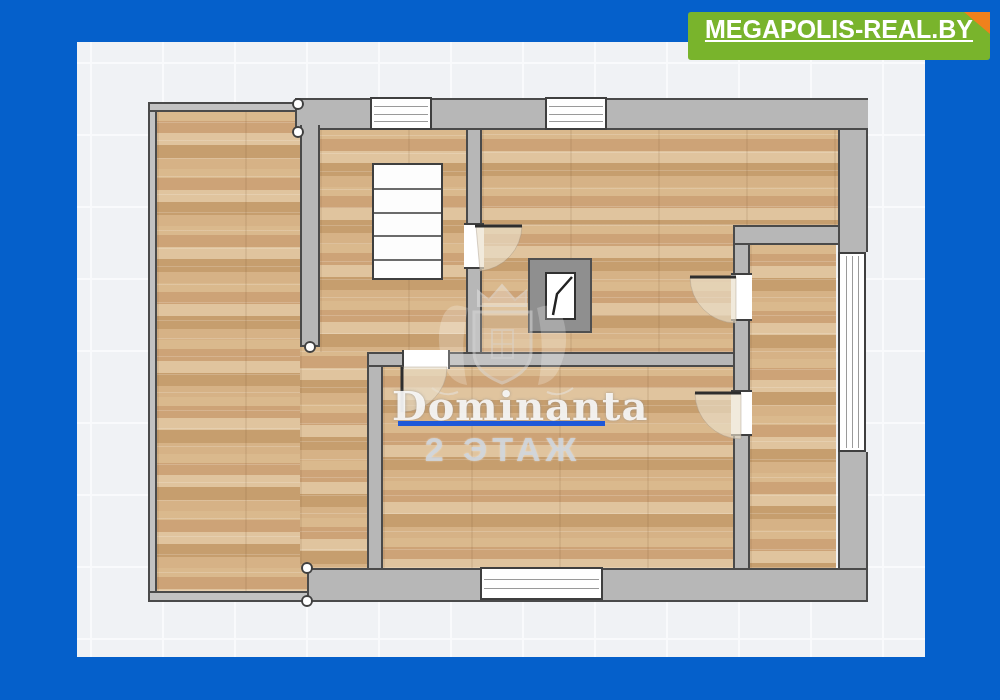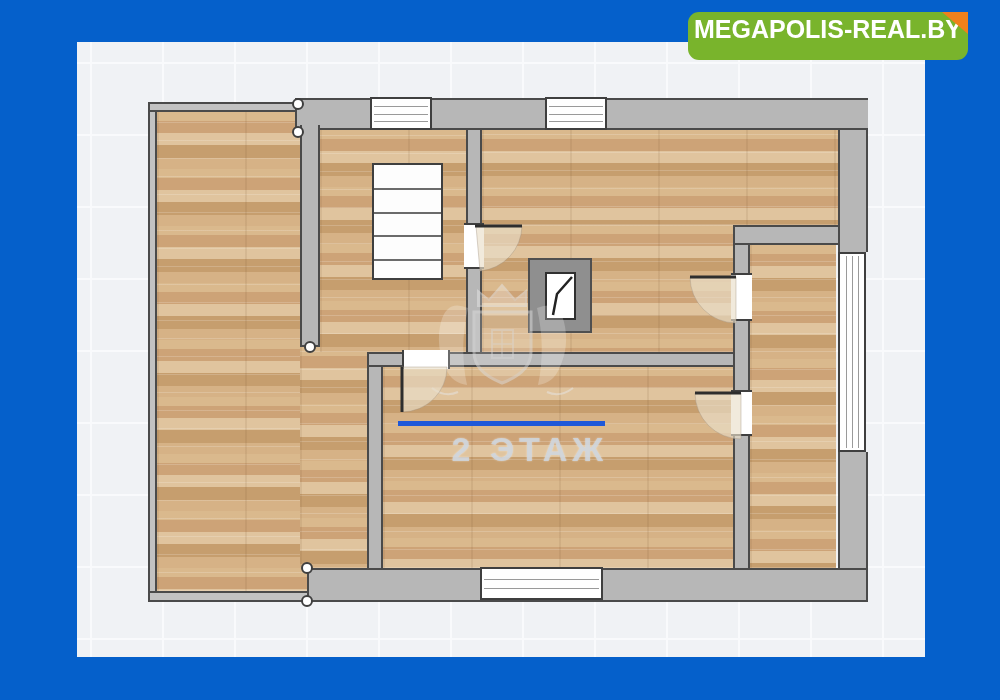--- a/index.html
+++ b/index.html
@@ -24,25 +24,25 @@
   .stairs{background:#fdfdfd;border:2px solid #3f3f3f;}
   .stairs .tread{position:absolute;left:0;right:0;height:2px;background:#6b6b6b;}
   .chimney-outer{background:#8f8f8f;border:2px solid #4f4f4f;}
   .chimney-inner{background:#ffffff;border:2px solid #303030;}
   .marker{width:12px;height:12px;border-radius:50%;background:#ffffff;border:2.5px solid #3f3f3f;}
   #plan-svg{position:absolute;left:0;top:0;width:1000px;height:700px;pointer-events:none;}
   .wm-name{position:absolute;left:392px;top:382px;width:220px;text-align:center;
     font-family:"DejaVu Serif",serif;font-weight:bold;font-size:40px;color:rgba(255,255,255,0.85);
     text-shadow:0 0 3px rgba(140,140,140,0.7);letter-spacing:1px;}
   .wm-line{position:absolute;left:398px;top:421px;width:207px;height:5px;background:#1e58d8;}
-  .wm-floor{position:absolute;left:398px;top:430px;width:210px;text-align:right;
+  .wm-floor{position:absolute;left:398px;top:430px;width:210px;text-align:center;
     font-weight:bold;font-size:34px;letter-spacing:5px;color:rgba(205,211,220,0.85);
     text-shadow:0 0 2px rgba(255,255,255,0.5);}
-  .logo{position:absolute;left:688px;top:12px;width:280px;height:48px;background:#79b42c;
-    border-radius:11px;color:#ffffff;text-align:center;}
+  .logo{position:absolute;left:688px;top:12px;width:302px;height:48px;background:#79b42c;
+    border-radius:3px;color:#ffffff;text-align:center;text-decoration:underline;}
   .logo-title{font-weight:bold;font-size:25px;line-height:30px;margin-top:2px;letter-spacing:0px;}
   .logo-sub{font-size:13px;line-height:13px;}
   .logo-fold{position:absolute;right:0;top:0;width:26px;height:22px;background:#f0811c;
     -webkit-clip-path:polygon(0 0,100% 0,100% 100%);clip-path:polygon(0 0,100% 0,100% 100%);}
 </style>
 </head>
 <body>
 
 <div class="stage">
 
@@ -125,20 +125,21 @@
       <path d="M402,367 L402,412 A45,45 0 0 0 447,367 Z" fill="#e9dfc9" fill-opacity="0.65" stroke="#a09280" stroke-opacity="0.4" stroke-width="1"></path>
       <path d="M736,277 L690,277 A46,46 0 0 0 736,323 Z" fill="#e9dfc9" fill-opacity="0.65" stroke="#a09280" stroke-opacity="0.4" stroke-width="1"></path>
       <path d="M741,393 L695,393 A46,46 0 0 0 741,439 Z" fill="#e9dfc9" fill-opacity="0.65" stroke="#a09280" stroke-opacity="0.4" stroke-width="1"></path>
       <line x1="475" y1="226" x2="522" y2="226" stroke="#2e2e2e" stroke-width="3"></line>
       <line x1="402" y1="367" x2="402" y2="412" stroke="#2e2e2e" stroke-width="3"></line>
       <line x1="736" y1="277" x2="690" y2="277" stroke="#2e2e2e" stroke-width="3"></line>
       <line x1="741" y1="393" x2="695" y2="393" stroke="#2e2e2e" stroke-width="3"></line>
       <polyline points="572,277 557,294 553,315" fill="none" stroke="#222222" stroke-width="2.5"></polyline>
     </svg>
 
+  <div class="wm-name">Dominanta</div>
   <div class="wm-line"></div>
   <div class="wm-floor">2 ЭТАЖ</div>
 
   <div class="logo">
     <div class="logo-fold"></div>
     <div class="logo-title">MEGAPOLIS-REAL.BY</div>
   </div>
 
 </div>
 

